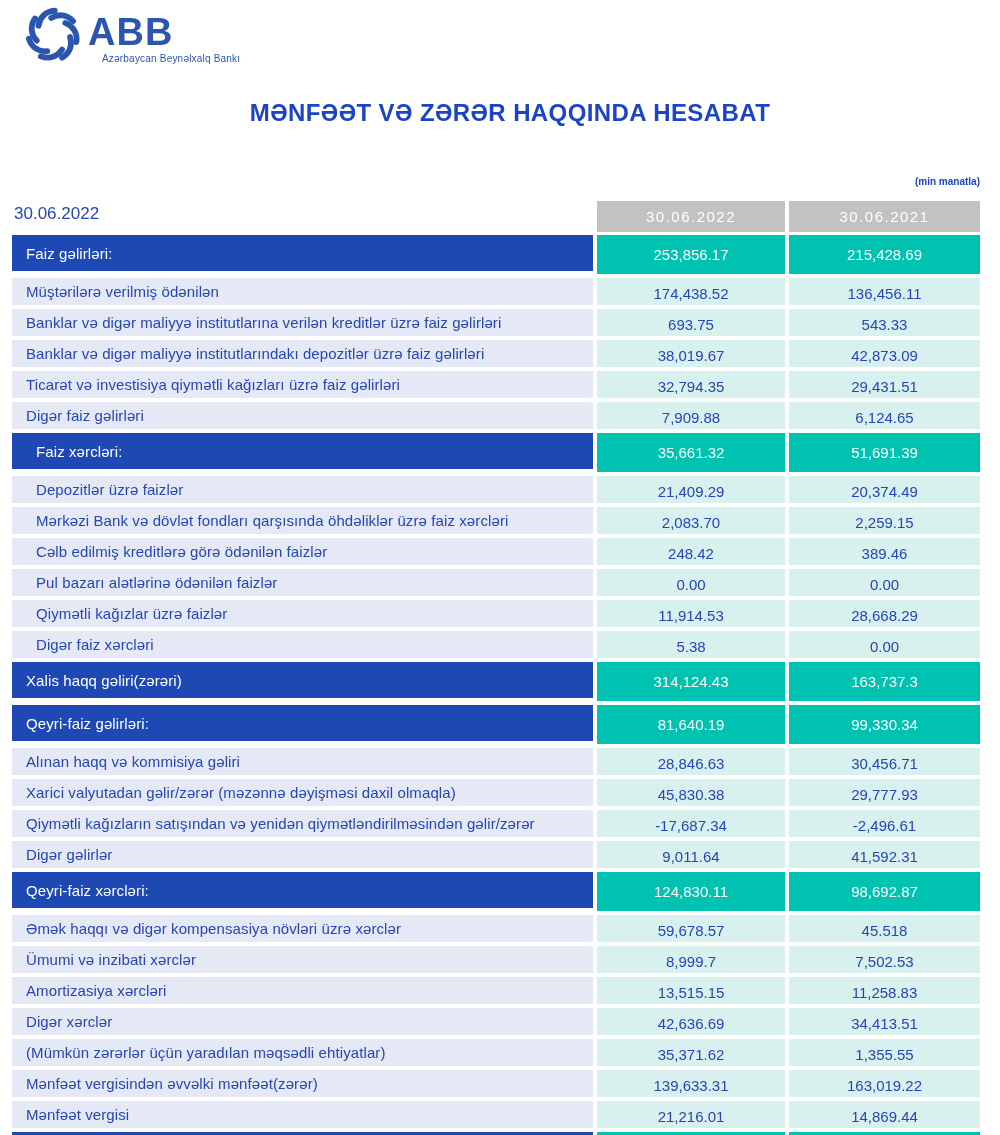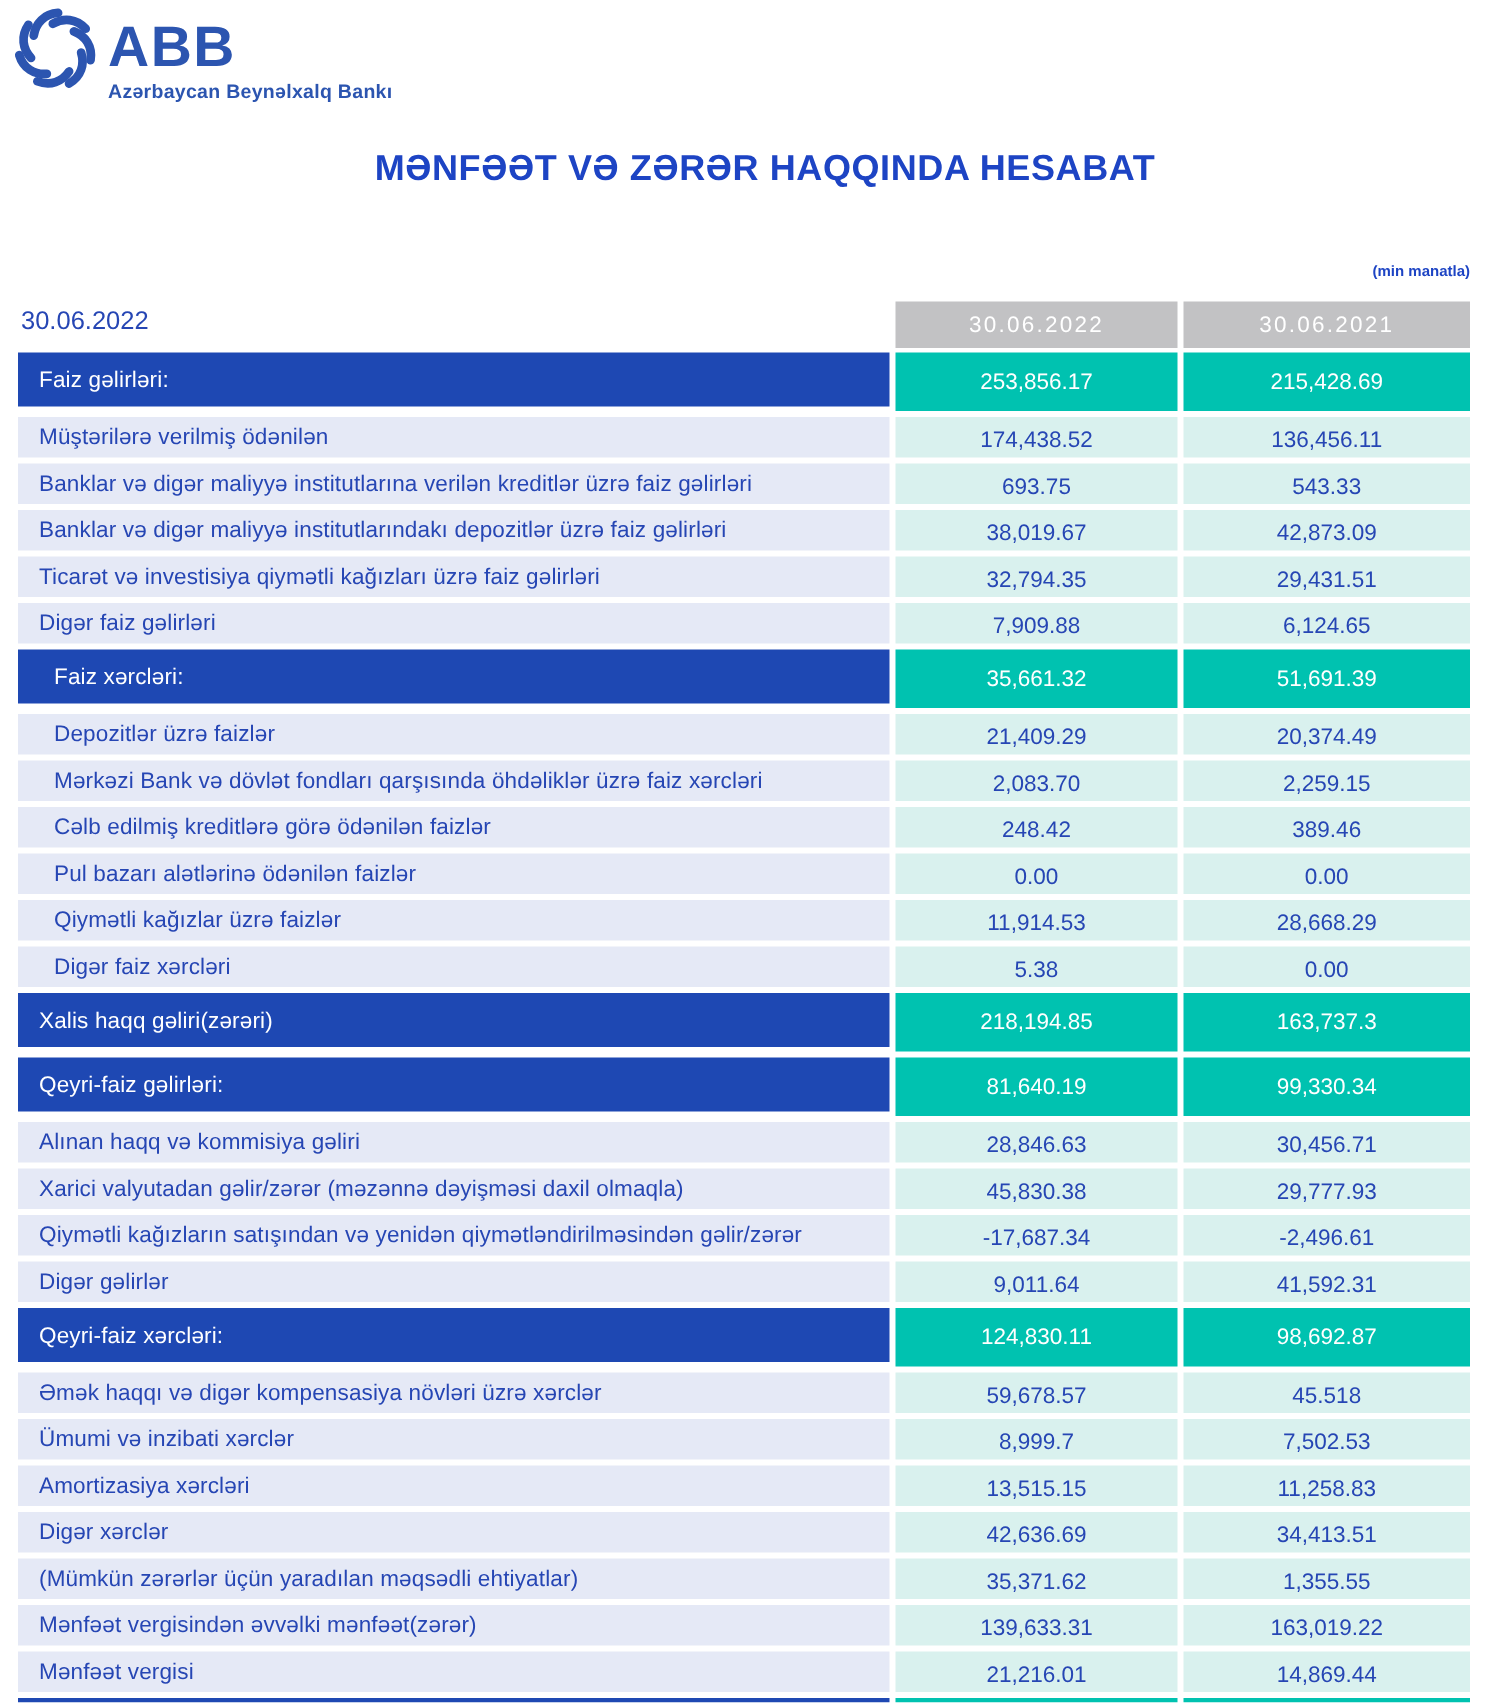--- a/index.html
+++ b/index.html
@@ -11,25 +11,25 @@
     --text-blue:#2646b4;
     --title-blue:#1d44c4;
     --logo-blue:#2c55b0;
   }
   html,body{margin:0;padding:0;background:#fff;}
   .page{
     position:relative;width:1000px;height:1135px;background:#ffffff;
     font-family:"Liberation Sans",sans-serif;overflow:hidden;
   }
   
-  .logo{position:absolute;left:8px;top:4px;display:flex;align-items:flex-start;}
+  .logo{position:absolute;left:24px;top:4px;display:flex;align-items:flex-end;}
   .logo-mark{width:58px;height:58px;flex:0 0 auto;}
   .logo-text{margin-left:6px;margin-top:9px;}
   .logo-abbr{font-size:38px;line-height:1;font-weight:bold;color:var(--logo-blue);letter-spacing:1px;}
-  .logo-sub{font-size:13px;color:var(--logo-blue);margin-top:2px;letter-spacing:0.2px;font-weight:bold;}
+  .logo-sub{font-size:10px;color:var(--logo-blue);margin-top:2px;letter-spacing:0.2px;font-weight:normal;margin-left:14px;}
   
   .title{
     position:absolute;top:99px;left:10px;width:100%;text-align:center;
     font-size:24px;font-weight:bold;color:var(--title-blue);letter-spacing:0.4px;
   }
   .unit-note{position:absolute;top:176px;right:20px;font-size:10px;font-weight:bold;color:var(--title-blue);}
   .as-of{position:absolute;top:204px;left:14px;font-size:17px;color:var(--text-blue);}
   
   .sheet{position:absolute;left:12px;top:201px;width:968px;}
   .grid-row{display:grid;grid-template-columns:581px 188px 191px;column-gap:4px;}
@@ -163,21 +163,21 @@
           <div class="cell val">11,914.53</div>
           <div class="cell val">28,668.29</div>
         </div>
         <div class="grid-row row indent">
           <div class="cell label">Digər faiz xərcləri</div>
           <div class="cell val">5.38</div>
           <div class="cell val">0.00</div>
         </div>
         <div class="grid-row row section">
           <div class="cell label">Xalis haqq gəliri(zərəri)</div>
-          <div class="cell val">218,194.85</div>
+          <div class="cell val">314,124.43</div>
           <div class="cell val">163,737.3</div>
         </div>
         <div class="grid-row row section">
           <div class="cell label">Qeyri-faiz gəlirləri:</div>
           <div class="cell val">81,640.19</div>
           <div class="cell val">99,330.34</div>
         </div>
         <div class="grid-row row">
           <div class="cell label">Alınan haqq və kommisiya gəliri</div>
           <div class="cell val">28,846.63</div>

